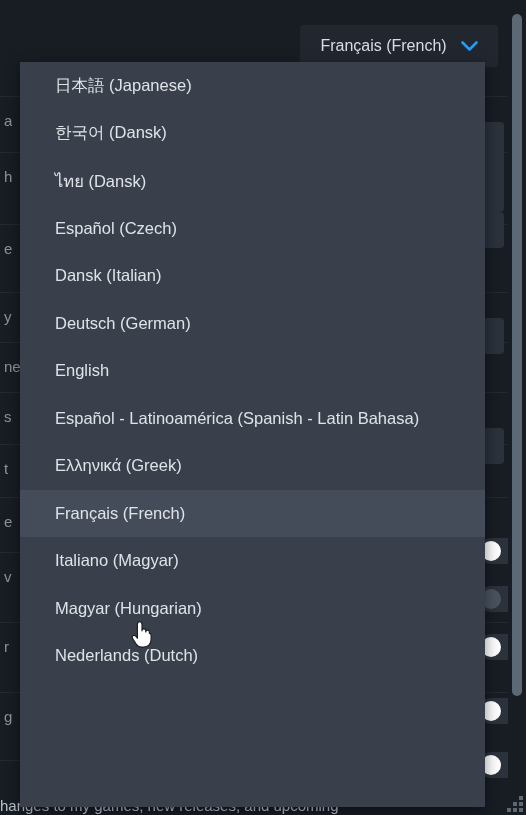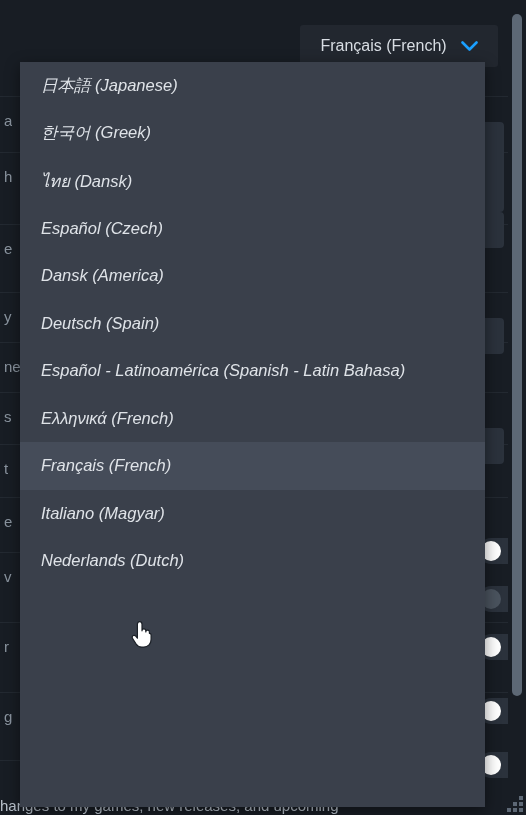--- a/index.html
+++ b/index.html
@@ -125,27 +125,26 @@
     height: 745px;
     background: #3a404b;
     box-shadow: 0 4px 14px rgba(0, 0, 0, 0.45);
     overflow: hidden;
   }
 
   .lang-option {
     height: 47.5px;
     display: flex;
     align-items: center;
-    padding-left: 21px;
+    padding-left: 35px;
     box-sizing: border-box;
     color: #dfe3e8;
     font-size: 16.5px;
     white-space: nowrap;
     cursor: pointer;
-    font-style: italic;
   }
   .lang-option.selected {
     background: #454c59;
   }
 
   
   #mouse-cursor {
     position: absolute;
     left: 130px;
     top: 620px;
@@ -259,29 +258,31 @@
   <span class="sel-label">Français (French)</span>
   <span>
     <svg class="chevron-down" viewBox="0 0 17 10" xmlns="http://www.w3.org/2000/svg">
       <polyline points="1.5,1.5 8.5,8.5 15.5,1.5" fill="none" stroke="#1a9fff" stroke-width="2.6" stroke-linecap="round" stroke-linejoin="round"></polyline>
     </svg>
   </span>
 </div>
 
 <div id="language-dropdown">
   <div class="lang-option">日本語 (Japanese)</div>
-  <div class="lang-option">한국어 (Greek)</div>
+  <div class="lang-option">한국어 (Dansk)</div>
   <div class="lang-option">ไทย (Dansk)</div>
   <div class="lang-option">Español (Czech)</div>
-  <div class="lang-option">Dansk (America)</div>
-  <div class="lang-option">Deutsch (Spain)</div>
+  <div class="lang-option">Dansk (Italian)</div>
+  <div class="lang-option">Deutsch (German)</div>
+  <div class="lang-option">English</div>
   <div class="lang-option">Español - Latinoamérica (Spanish - Latin Bahasa)</div>
-  <div class="lang-option">Ελληνικά (French)</div>
+  <div class="lang-option">Ελληνικά (Greek)</div>
   <div class="lang-option selected">Français (French)</div>
   <div class="lang-option">Italiano (Magyar)</div>
+  <div class="lang-option">Magyar (Hungarian)</div>
   <div class="lang-option">Nederlands (Dutch)</div>
 </div>
 
 <div id="mouse-cursor">
   <svg viewBox="0 0 22 28" xmlns="http://www.w3.org/2000/svg">
     <path d="M7.4 12.6V4.2c0-1.4 1-2.5 2.3-2.5s2.3 1.1 2.3 2.5v6.6
              c0-1.1.8-1.9 1.9-1.9s1.9.8 1.9 1.9v1.1
              c0-1 .8-1.8 1.8-1.8s1.8.8 1.8 1.8v1.4
              c.9 0 1.7.7 1.7 1.7v4.3c0 4.4-2.9 7.8-7.4 7.8
              h-1.9c-2.6 0-4.4-1.1-5.7-3.1l-3.6-5.6

